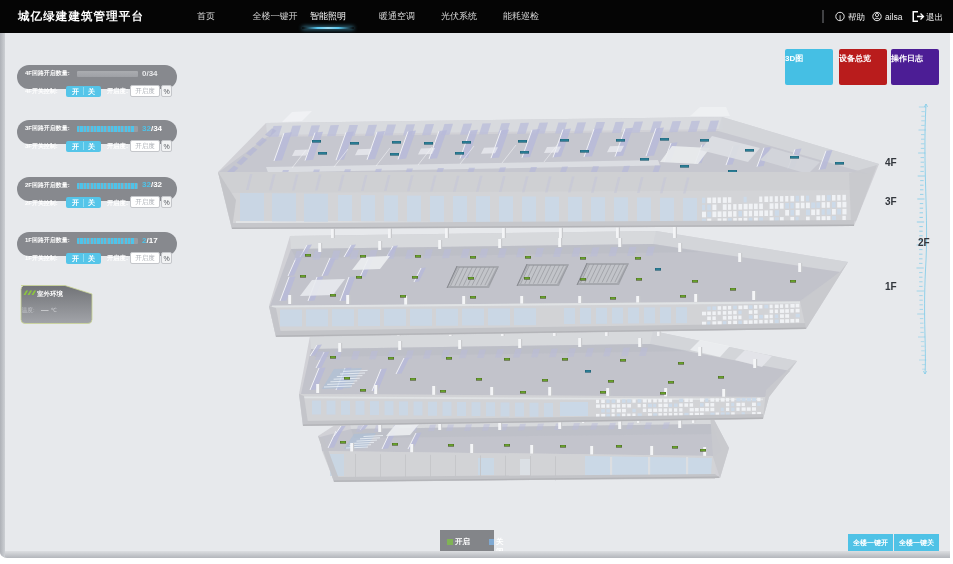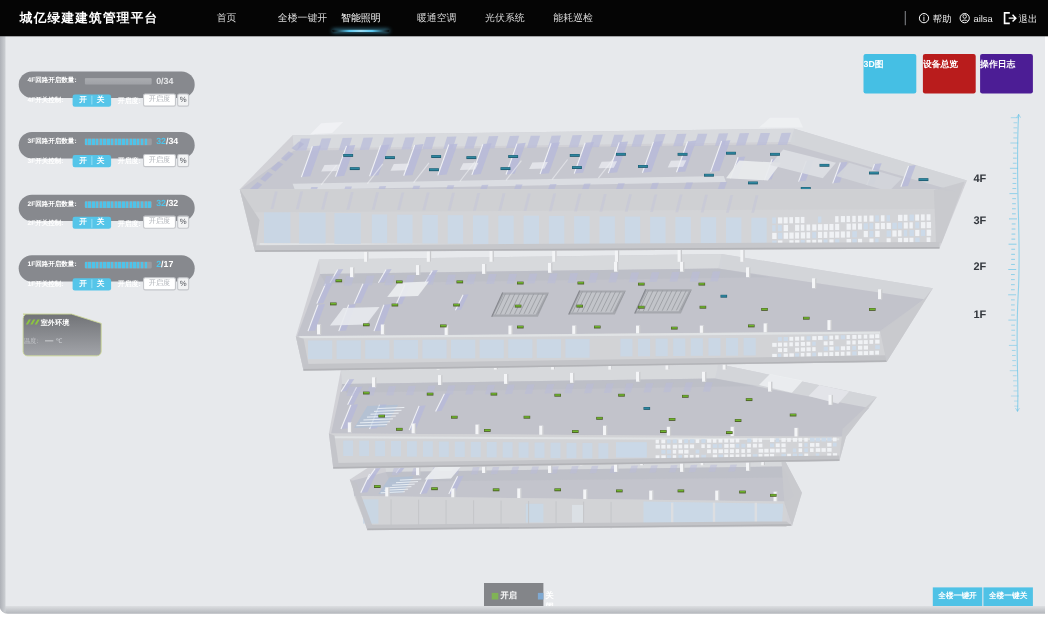--- a/index.html
+++ b/index.html
@@ -1337,21 +1337,21 @@
 <div class="tbtn" style="left:785px;background:#45bfe4">3D图</div>
 
 <div class="tbtn" style="left:839px;background:#b91c1c">设备总览</div>
 
 <div class="tbtn" style="left:891px;background:#4c1d95">操作日志</div>
 
 <div class="fl" style="left:885px;top:157px">4F</div>
 
 <div class="fl" style="left:885px;top:196px">3F</div>
 
-<div class="fl" style="left:885px;top:237px">2F</div>
+<div class="fl" style="left:918px;top:237px">2F</div>
 
 <div class="fl" style="left:885px;top:281px">1F</div>
 
 <div id="legend">
 <span style="position:absolute;left:7px;top:9px;width:5.5px;height:5.5px;background:#80b355"></span>
 <span style="position:absolute;left:15px;top:7px">开启</span>
 <span style="position:absolute;left:48.5px;top:9px;width:5.5px;height:5.5px;background:#7fa9d2"></span>
 <span style="position:absolute;left:56px;top:7px">关闭</span>
 </div>
 

